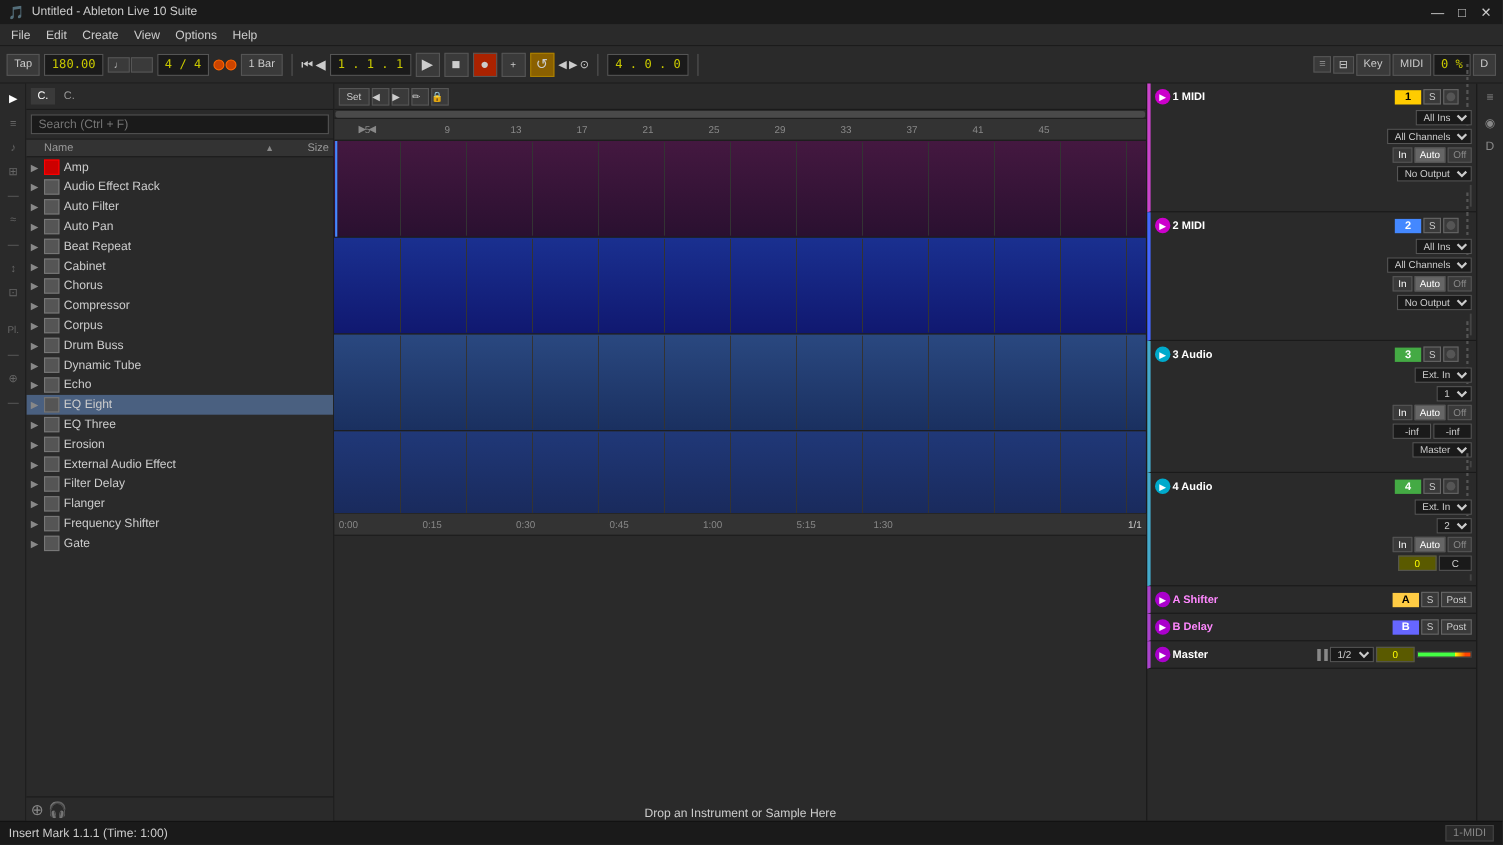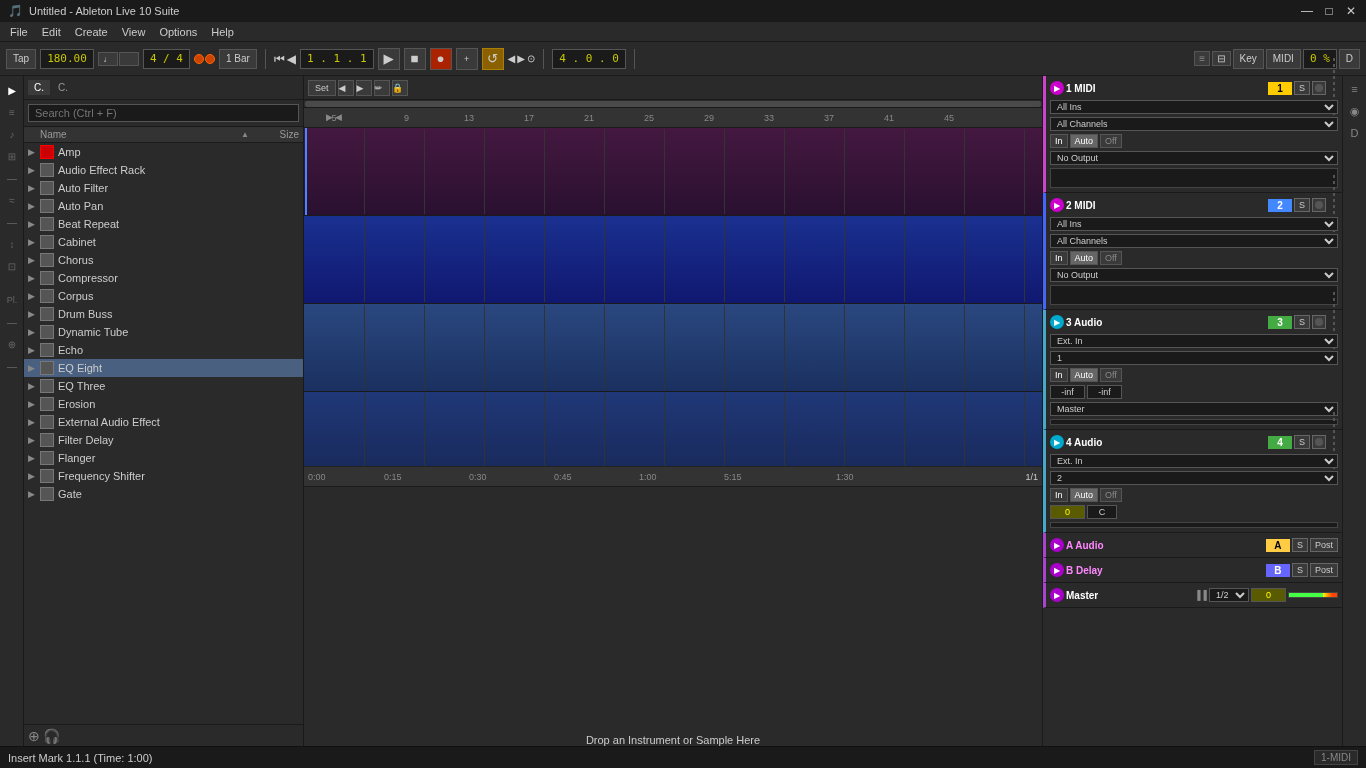--- a/index.html
+++ b/index.html
@@ -60,21 +60,21 @@
     .track-icon.reverb { background: #aa00cc; }
     .track-icon.delay { background: #aa00cc; }
     .track-icon.master { background: #aa00cc; }
     .track-name { flex: 1; font-size: 10px; color: #fff; font-weight: bold; }
     .track-num-btn { background: #ffcc00; color: #000; border: none; padding: 1px 6px; font-size: 10px; font-weight: bold; cursor: pointer; min-width: 24px; text-align: center; }
     .track-num-btn.blue { background: #4488ff; color: #fff; }
     .track-s-btn { background: #3a3a3a; border: 1px solid #666; color: #ccc; font-size: 9px; padding: 1px 4px; cursor: pointer; }
     .track-r-btn { width: 14px; height: 14px; background: #3a3a3a; border: 1px solid #666; cursor: pointer; display: flex; align-items: center; justify-content: center; }
     .track-r-circle { width: 8px; height: 8px; border-radius: 50%; background: #555; }
     
-    .mixer-track-controls { display: flex; flex-direction: column; gap: 1px; padding: 1px 2px; }
+    .mixer-track-controls { display: flex; flex-direction: column; gap: 1px; padding: 1px 2px; align-items: flex-end; }
     .ctrl-row { display: flex; align-items: center; gap: 2px; height: 16px; }
     .ctrl-select { background: #1a1a1a; border: 1px solid #555; color: #ccc; font-size: 9px; padding: 0 2px; height: 14px; flex: 1; }
     .ctrl-btn { background: #3a3a3a; border: 1px solid #555; color: #888; font-size: 9px; padding: 0 4px; height: 14px; cursor: pointer; }
     .ctrl-btn.active { color: #fff; }
     .ctrl-btn.auto { background: #666; color: #fff; }
     .ctrl-btn.off { background: #3a3a3a; }
     .fader-val { background: #1a1a1a; border: 1px solid #555; color: #ccc; font-size: 9px; padding: 0 4px; min-width: 35px; text-align: center; height: 14px; display: flex; align-items: center; justify-content: center; }
     .fader-val.yellow { background: #5a5a00; color: #ffff00; }
     .panning-c { background: #1a1a1a; border: 1px solid #555; color: #ccc; font-size: 9px; padding: 0 4px; width: 30px; text-align: center; height: 14px; display: flex; align-items: center; justify-content: center; }
     
@@ -389,21 +389,21 @@
       </div>
     </div>
 
     <div style="height:20px;background:#333;border-top:1px solid #222;display:flex;align-items:center;position:relative;">
       <span style="position:absolute;left:4px;font-size:9px;color:#888;">0:00</span>
       <span style="position:absolute;left:80px;font-size:9px;color:#888;">0:15</span>
       <span style="position:absolute;left:165px;font-size:9px;color:#888;">0:30</span>
       <span style="position:absolute;left:250px;font-size:9px;color:#888;">0:45</span>
       <span style="position:absolute;left:335px;font-size:9px;color:#888;">1:00</span>
       <span style="position:absolute;left:420px;font-size:9px;color:#888;">5:15</span>
-      <span style="position:absolute;left:532px;font-size:9px;color:#888;">1:30</span>
+      <span style="position:absolute;left:490px;font-size:9px;color:#888;">1:30</span>
       <span style="position:absolute;right:4px;font-size:9px;color:#ccc;">1/1</span>
     </div>
 
     <div id="detail-panel">
       <span>Drop an Instrument or Sample Here</span>
     </div>
   </div>
 
   <div id="mixer">
 
@@ -548,21 +548,21 @@
           <div class="fader-val yellow">0</div>
           <div class="panning-c">C</div>
         </div>
         <div style="height:6px;background:#1a1a1a;border:1px solid #444;margin:1px 0;"></div>
       </div>
     </div>
 
     <div class="mixer-track reverb-track" style="border-left:3px solid #aa44cc;">
       <div class="mixer-track-header">
         <div class="track-icon reverb">▶</div>
-        <span class="track-name" style="color:#ff88ff;">A Audio</span>
+        <span class="track-name" style="color:#ff88ff;">A Shifter</span>
         <button class="track-num-btn" style="background:#ffcc44;color:#000;">A</button>
         <button class="track-s-btn">S</button>
         <button class="post-btn">Post</button>
       </div>
     </div>
 
     <div class="mixer-track delay-track" style="border-left:3px solid #aa44cc;">
       <div class="mixer-track-header">
         <div class="track-icon delay">▶</div>
         <span class="track-name" style="color:#ff88ff;">B Delay</span>

